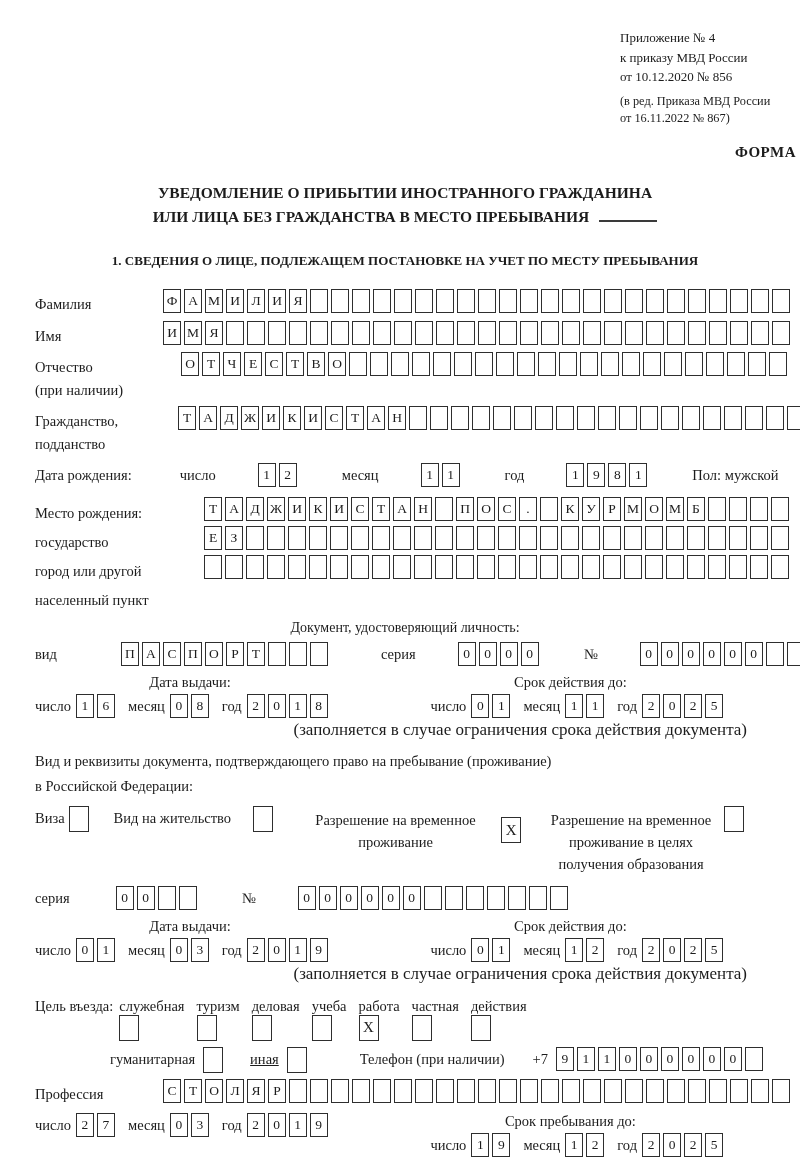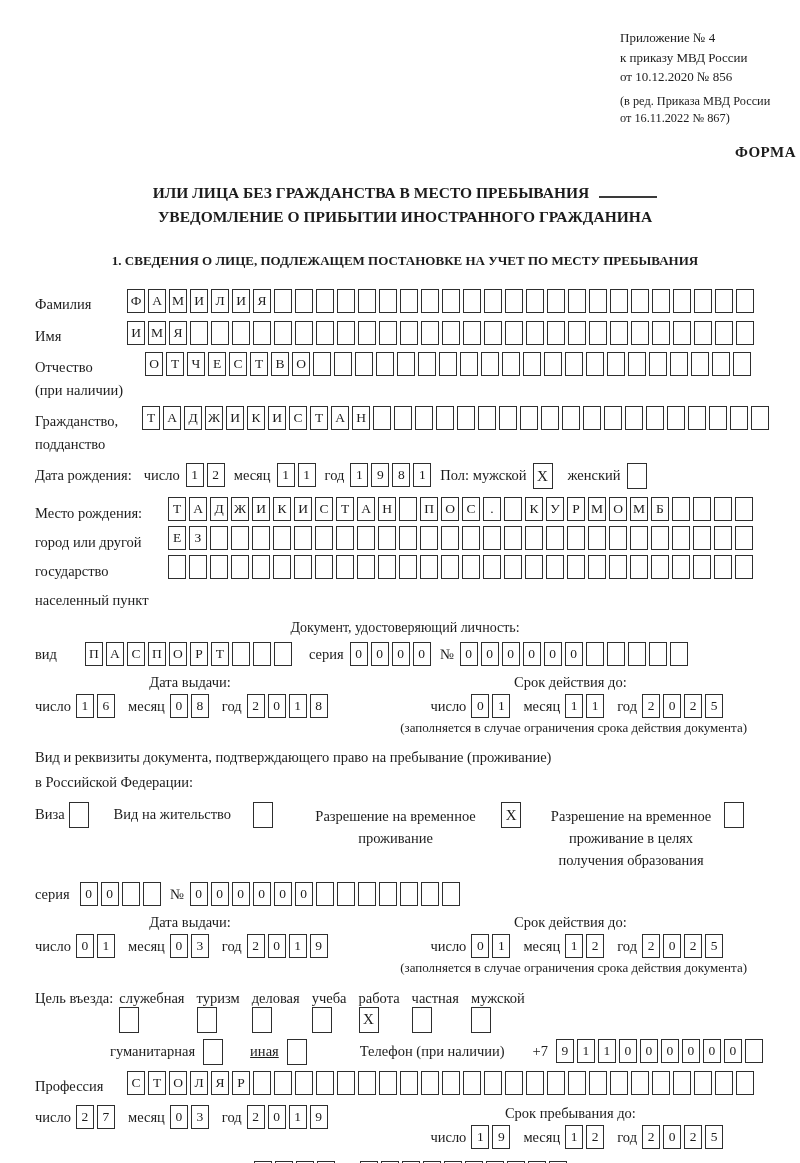--- a/index.html
+++ b/index.html
@@ -14,21 +14,21 @@
   .annex { margin-left:585px; width:190px; font-size:13px; line-height:1.5; }
   .annex .note { font-size:12.3px; margin-top:6px; line-height:1.45; }
   .forma { margin-left:585px; width:190px; text-align:right; padding-right:14px;
            font-weight:bold; font-size:15px; margin-top:16px; letter-spacing:.5px; }
 
   .title { text-align:center; font-weight:bold; font-size:15.5px; line-height:1.55; margin-top:20px; }
   .blank-line { display:inline-block; width:58px; height:14px; border-bottom:2.5px solid #3a3a3a; margin-left:10px; }
   .sec1 { text-align:center; font-weight:bold; font-size:13px; margin-top:24px; margin-bottom:20px; }
 
   
-  .frow { display:flex; align-items:flex-start; margin-bottom:5px; font-size:14.5px; }
+  .frow { display:flex; align-items:flex-start; margin-bottom:5px; font-size:14.5px;gap:36px; }
   .flabel { flex:0 0 auto; padding-top:4px; line-height:1.55; }
   .cells { display:flex; flex-wrap:nowrap; }
   .cell {
     display:inline-flex; align-items:center; justify-content:center; flex:0 0 auto;
     width:18px; height:24px; border:1.6px solid #2e2e2e; margin-right:3px;
     font-size:13.5px; background:#fff;
   }
   .cell.box { width:20px; height:26px; font-size:15px; }
   .w92  { width:92px; }  .w110 { width:110px; } .w107 { width:107px; }
   .w133 { width:133px; }
@@ -44,21 +44,21 @@
   .dhalf { display:flex; flex-direction:column; }
   .dhalf.left  { flex:0 0 46%; }
   .dhalf.right { flex:0 0 54%; }
   .dhead { text-align:center; margin-bottom:3px; }
   .dhalf.left  .dhead { width:310px; }
   .dhalf.right .dhead { width:330px; margin-left:30px; }
   .dline { display:flex; align-items:flex-start; }
   .dhalf.right .dline { margin-left:55px; }
   .dlab { padding-top:4px; margin-right:5px; }
   .dline .cells { margin-right:10px; }
-  .dnote { font-size:13px; text-align:right; padding-right:28px; margin:2px 0 10px 0; }
+  .dnote { font-size:17px; text-align:right; padding-right:28px; margin:2px 0 10px 0; }
 
   .para { font-size:14.5px; line-height:1.6; margin-bottom:2px; }
 
   
   .optrow { display:flex; align-items:flex-start; font-size:14.5px; margin-bottom:6px; }
   .opt { display:flex; align-items:flex-start; margin-right:14px; }
   .optlab { padding-top:4px; margin-right:8px; }
   .optlab.ml { text-align:center; line-height:1.5; }
   .optlab.w195 { width:195px; } .optlab.w170 { width:170px; }
   .purpose .opt { margin-right:6px;flex-direction:column; }
@@ -77,22 +77,22 @@
     <div>к приказу МВД России</div>
     <div>от 10.12.2020 № 856</div>
     <div class="note">
       <div>(в ред. Приказа МВД России</div>
       <div>от 16.11.2022 № 867)</div>
     </div>
   </div>
   <div class="forma">ФОРМА</div>
 
   <div class="title">
+    <div>УВЕДОМЛЕНИЕ О ПРИБЫТИИ ИНОСТРАННОГО ГРАЖДАНИНА</div>
     <div><span>ИЛИ ЛИЦА БЕЗ ГРАЖДАНСТВА В МЕСТО ПРЕБЫВАНИЯ</span><span class="blank-line"></span></div>
-    <div>УВЕДОМЛЕНИЕ О ПРИБЫТИИ ИНОСТРАННОГО ГРАЖДАНИНА</div>
   </div>
 
   <div class="sec1">1. СВЕДЕНИЯ О ЛИЦЕ, ПОДЛЕЖАЩЕМ ПОСТАНОВКЕ НА УЧЕТ ПО МЕСТУ ПРЕБЫВАНИЯ</div>
 
   <div class="frow">
     <div class="flabel w92">Фамилия</div>
     <div class="cells">
         <span class="cell">Ф</span>
         <span class="cell">А</span>
         <span class="cell">М</span>
@@ -260,22 +260,22 @@
       </span>
     <span class="inline-lab">Пол: мужской</span>
     <span class="cell box">X</span>
     <span class="inline-lab" style="margin-left:12px;">женский</span>
     <span class="cell box"></span>
   </div>
 
   <div class="frow" style="margin-top:8px;">
     <div class="flabel w133" style="line-height:2.0; padding-top:2px;">
       <div>Место рождения:</div>
+      <div>государство</div>
       <div>город или другой</div>
-      <div>государство</div>
       <div>населенный пункт</div>
     </div>
     <div class="cellcol">
       <div class="cells">
           <span class="cell">Т</span>
           <span class="cell">А</span>
           <span class="cell">Д</span>
           <span class="cell">Ж</span>
           <span class="cell">И</span>
           <span class="cell">К</span>
@@ -457,21 +457,21 @@
 
   <div class="optrow">
     <div class="opt">
       <span class="optlab" style="margin-right:4px;">Виза</span>
       <span class="cell box"></span>
     </div>
     <div class="opt" style="margin-left:8px;">
       <span class="optlab" style="margin-right:22px;">Вид на жительство</span>
       <span class="cell box"></span>
     </div>
-    <div class="opt" style="margin-left:8px;">
+    <div class="opt" style="margin-left:8px;align-items:center;">
       <span class="optlab ml w195">Разрешение на временное проживание</span>
       <span class="cell box">X</span>
     </div>
     <div class="opt" style="margin-left:8px; margin-right:0;">
       <span class="optlab ml w170">Разрешение на временное проживание в целях получения образования</span>
       <span class="cell box"></span>
     </div>
   </div>
 
   <div class="frow" style="margin-top:10px;">
@@ -568,21 +568,21 @@
       </div>
     <div class="opt">
         <span class="optlab">работа</span>
         <span class="cell box">X</span>
       </div>
     <div class="opt">
         <span class="optlab">частная</span>
         <span class="cell box"></span>
       </div>
     <div class="opt" style="margin-right:0;">
-        <span class="optlab">мужской</span>
+        <span class="optlab">действия</span>
         <span class="cell box"></span>
       </div>
   </div>
 
   <div class="optrow indent75">
     <div class="opt">
         <span class="optlab">гуманитарная</span>
         <span class="cell box"></span>
       </div>
     <div class="opt" style="margin-left:10px;text-decoration:underline;">

